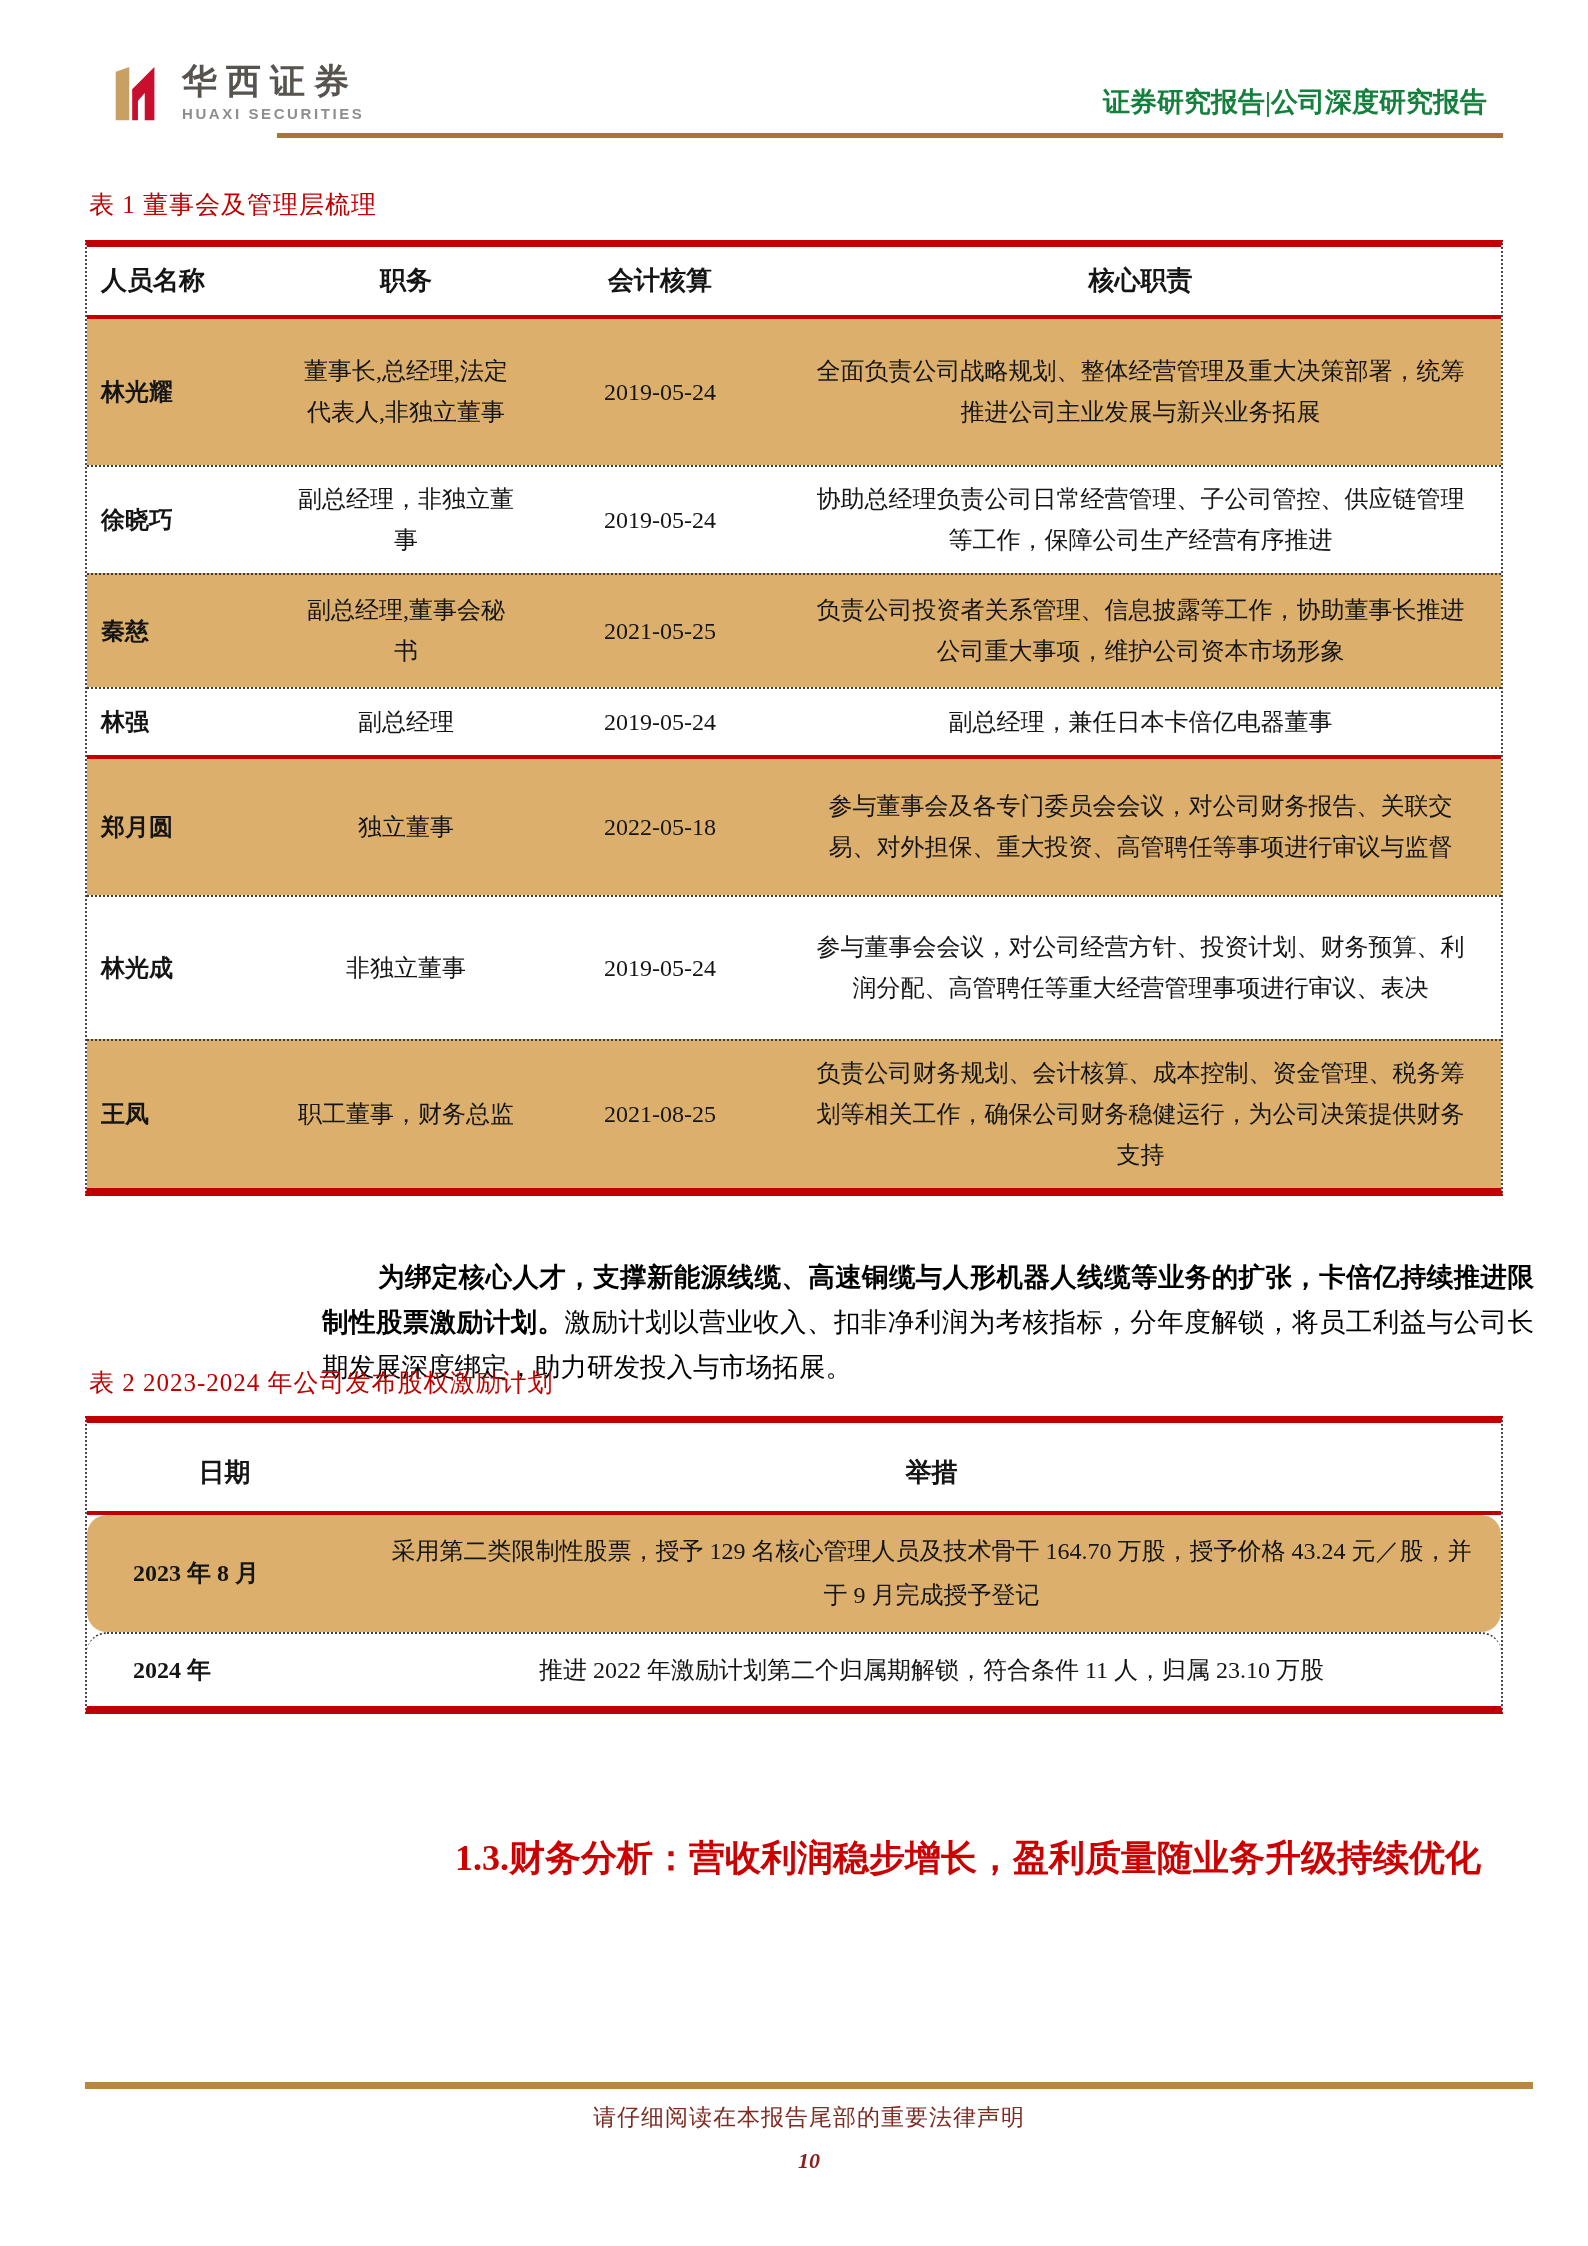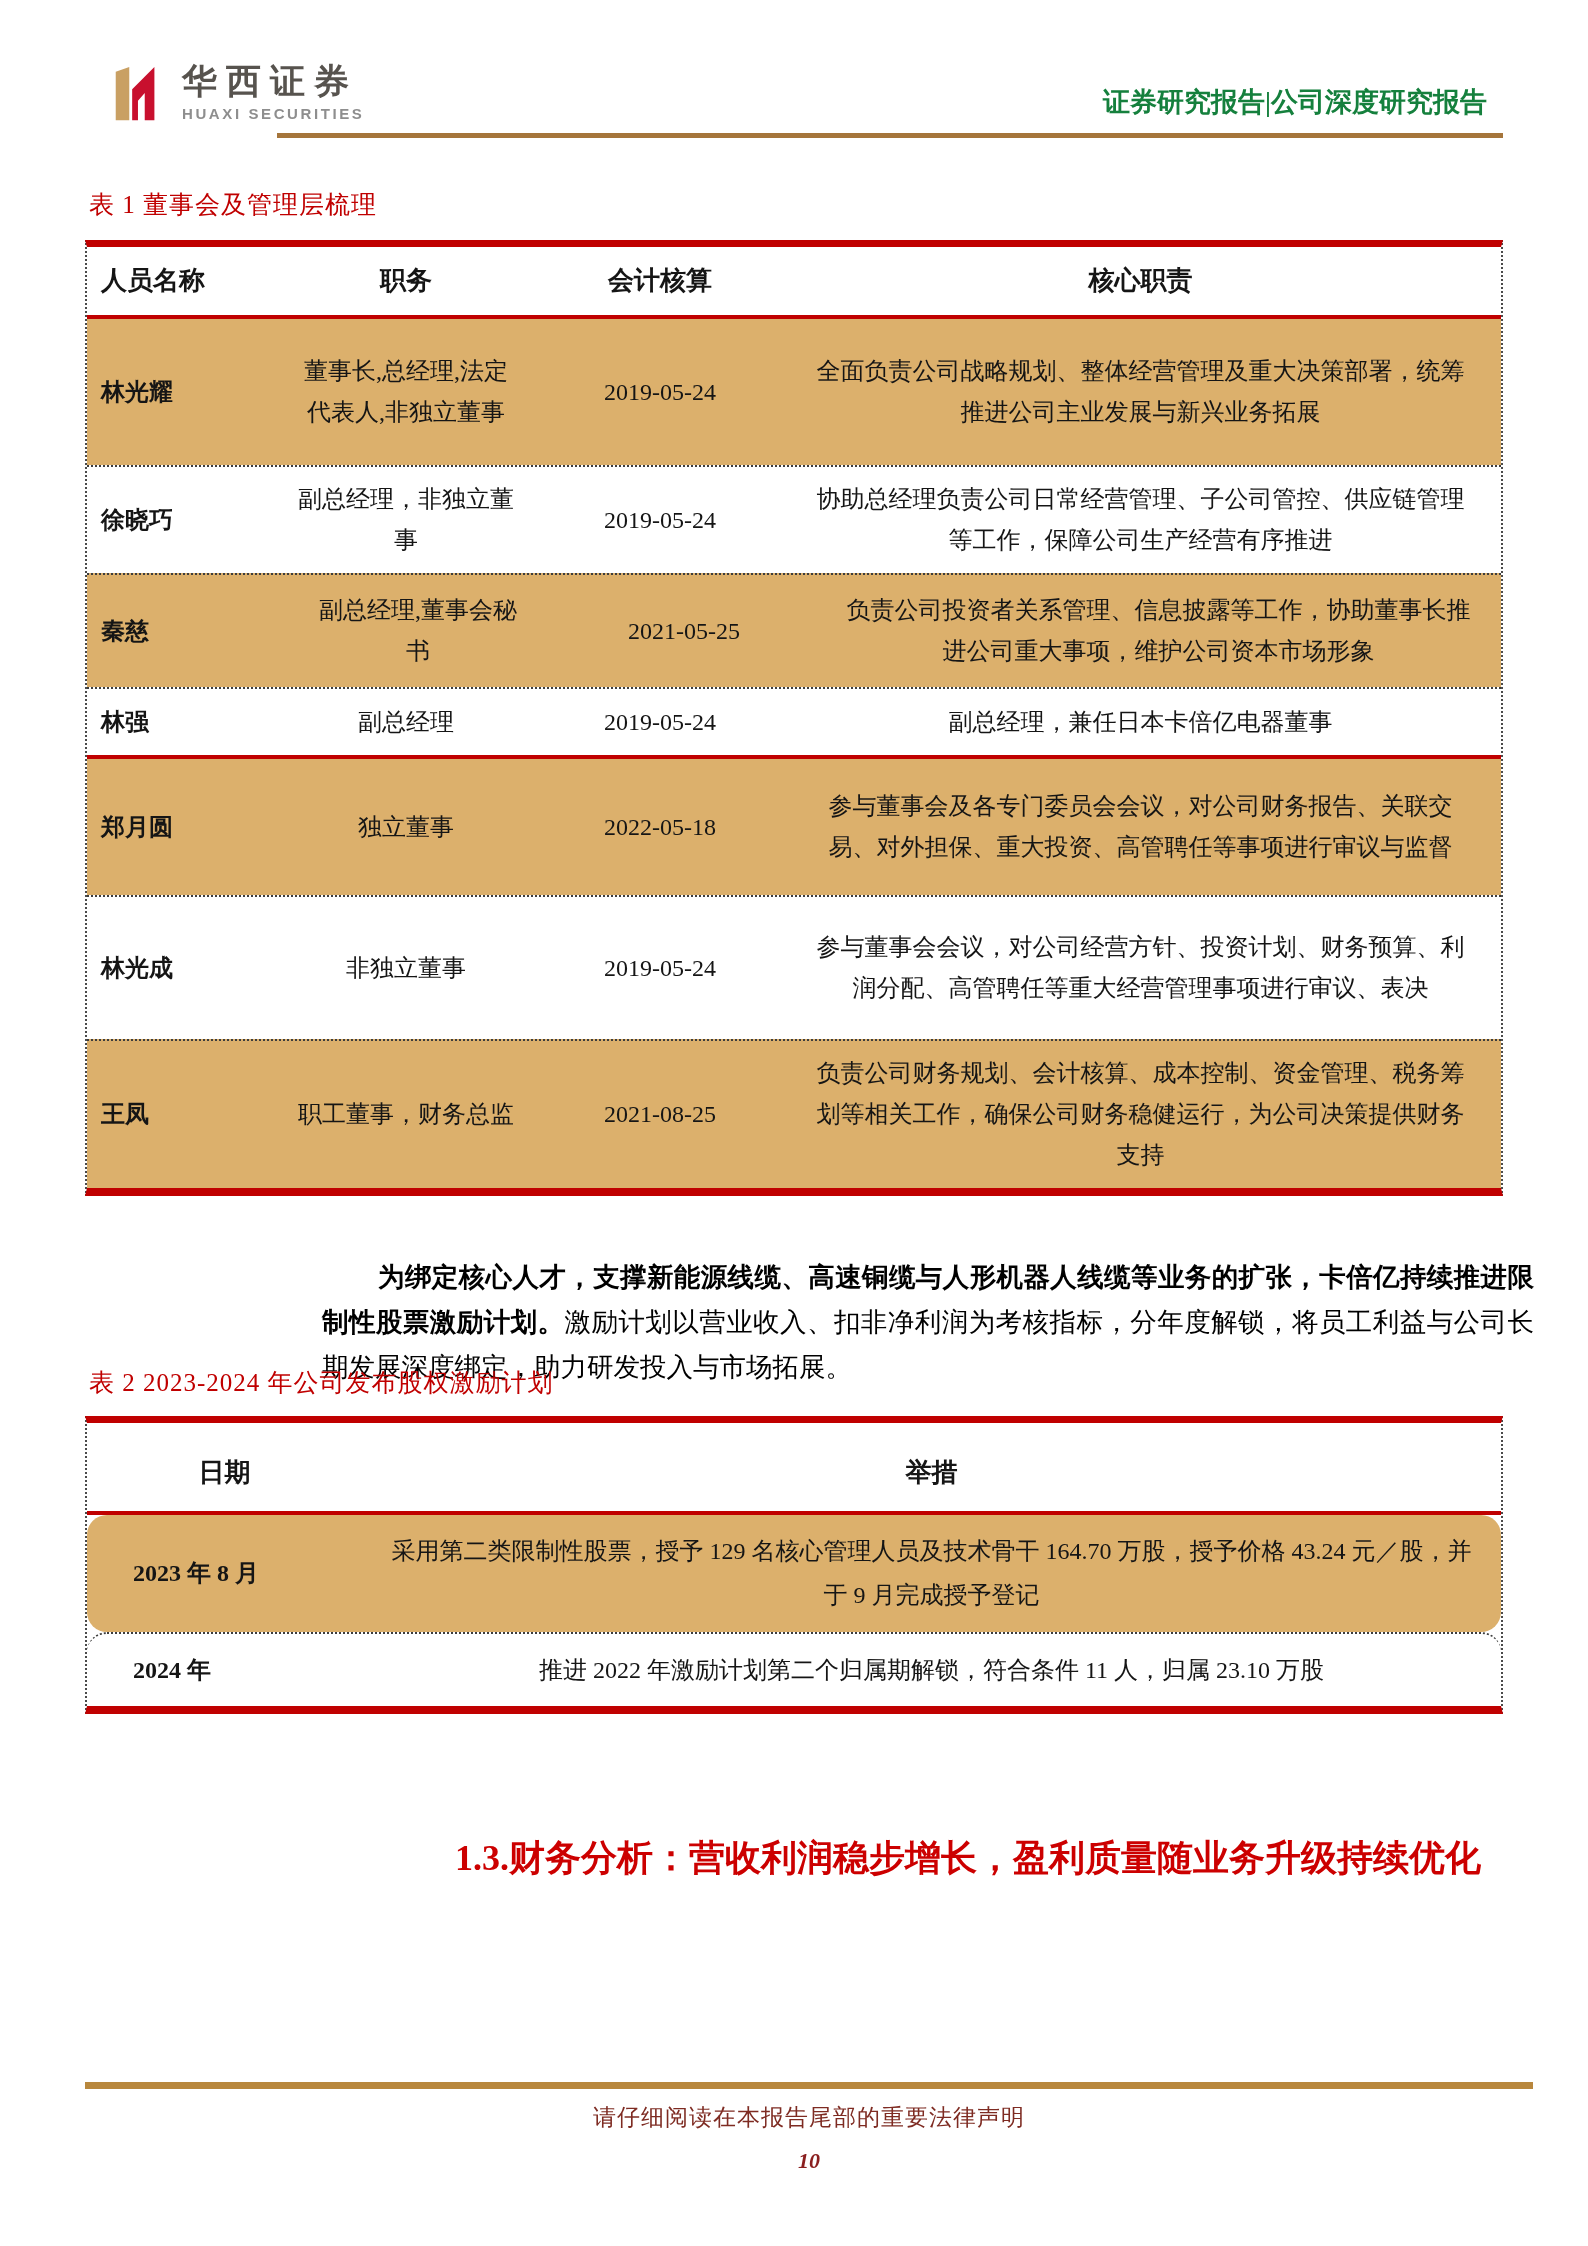--- a/index.html
+++ b/index.html
@@ -31,21 +31,21 @@
   .tan{background:#dcb06c;}
   .t1 .trow + .trow{border-top:2px dotted #3d3d3d;}
   .t1 .trow.head + .trow{border-top:none;}
   .t1 .trow.redtop{border-top:4px solid #c00000;}
   .c{display:flex;align-items:center;justify-content:center;text-align:center;
      padding:12px 8px;box-sizing:border-box;line-height:1.7;}
   .c1{width:185px;justify-content:flex-start;text-align:left;padding-left:14px;font-weight:bold;}
   .c2{width:268px;padding-left:26px;padding-right:26px;}
   .c3{width:240px;}
   .c4{flex:1;padding-left:26px;padding-right:26px;}
-  .r1{min-height:146px;} .r2{min-height:106px;} .r3{min-height:112px;gap:12px;} .r4{min-height:66px;}
+  .r1{min-height:146px;} .r2{min-height:106px;} .r3{min-height:112px;} .r4{min-height:66px;}
   .r5{min-height:136px;} .r6{min-height:142px;} .r7{min-height:146px;}
 
   
   .para{position:absolute;left:322px;top:1228px;width:1212px;font-size:26.5px;line-height:45px;
         text-align:justify;text-indent:56px;color:#000000;}
   .para .lead{font-weight:bold;}
 
   
   .t2{position:absolute;left:85px;top:1416px;width:1418px;box-sizing:border-box;
       border-top:7px solid #c00000;border-bottom:8px solid #c00000;

